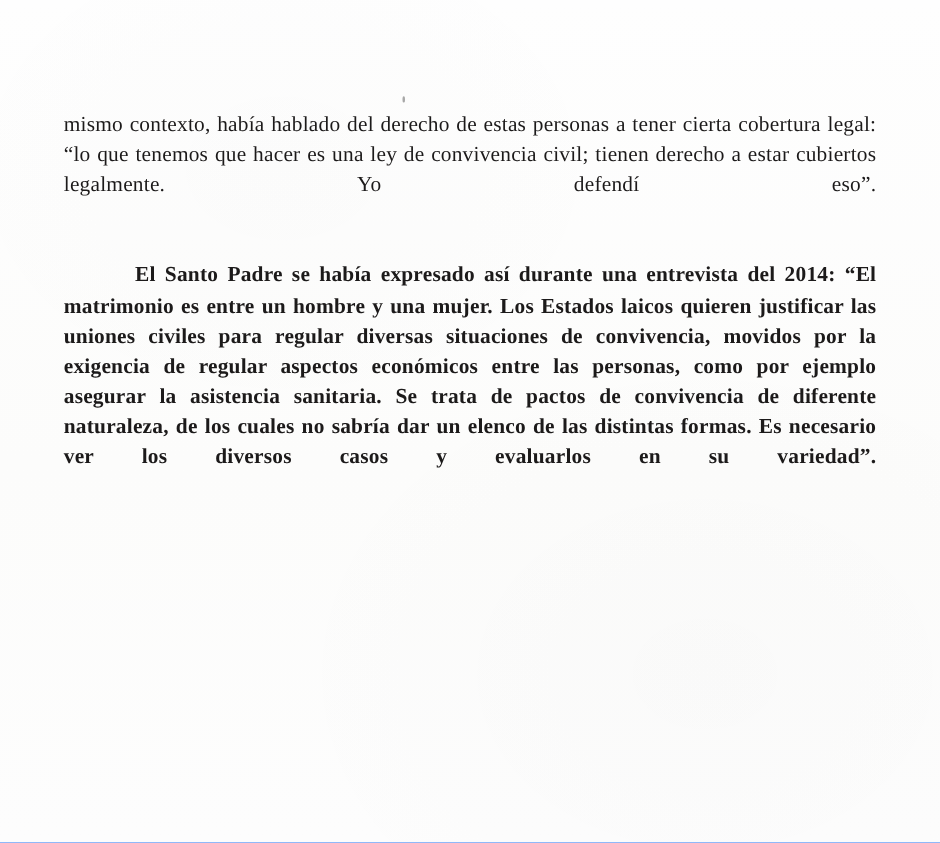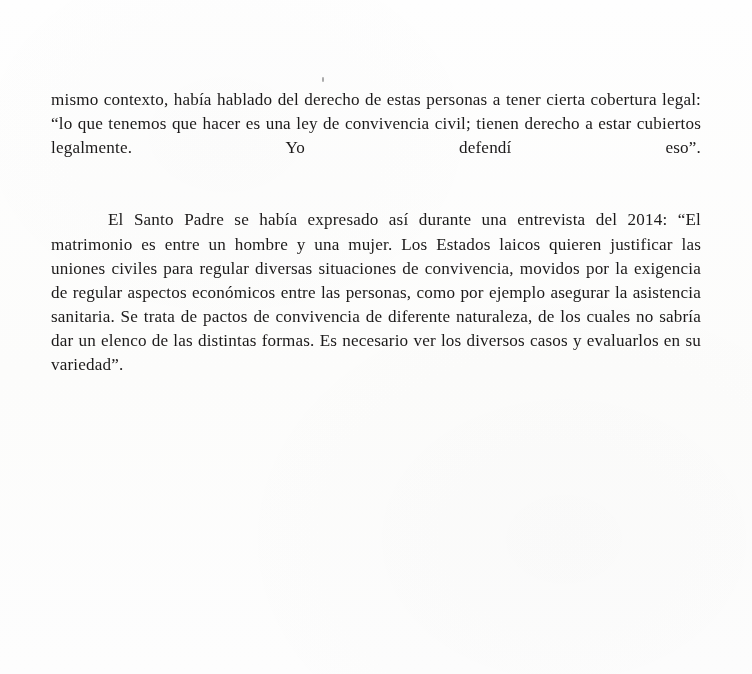--- a/index.html
+++ b/index.html
@@ -59,20 +59,21 @@
     color: #1c1a1a;
     text-align: justify;
     text-justify: inter-word;
     letter-spacing: 0.01em;
     word-spacing: 0.005em;
     -webkit-font-smoothing: antialiased;
   }
 
   p.para + p.para {
     margin-top: 24.1px;
+    font-weight: bold;
   }
 
   p.indented {
     text-indent: 57px;
   }
 
   
   p.para:after {
     content: "";
     display: inline-block;

